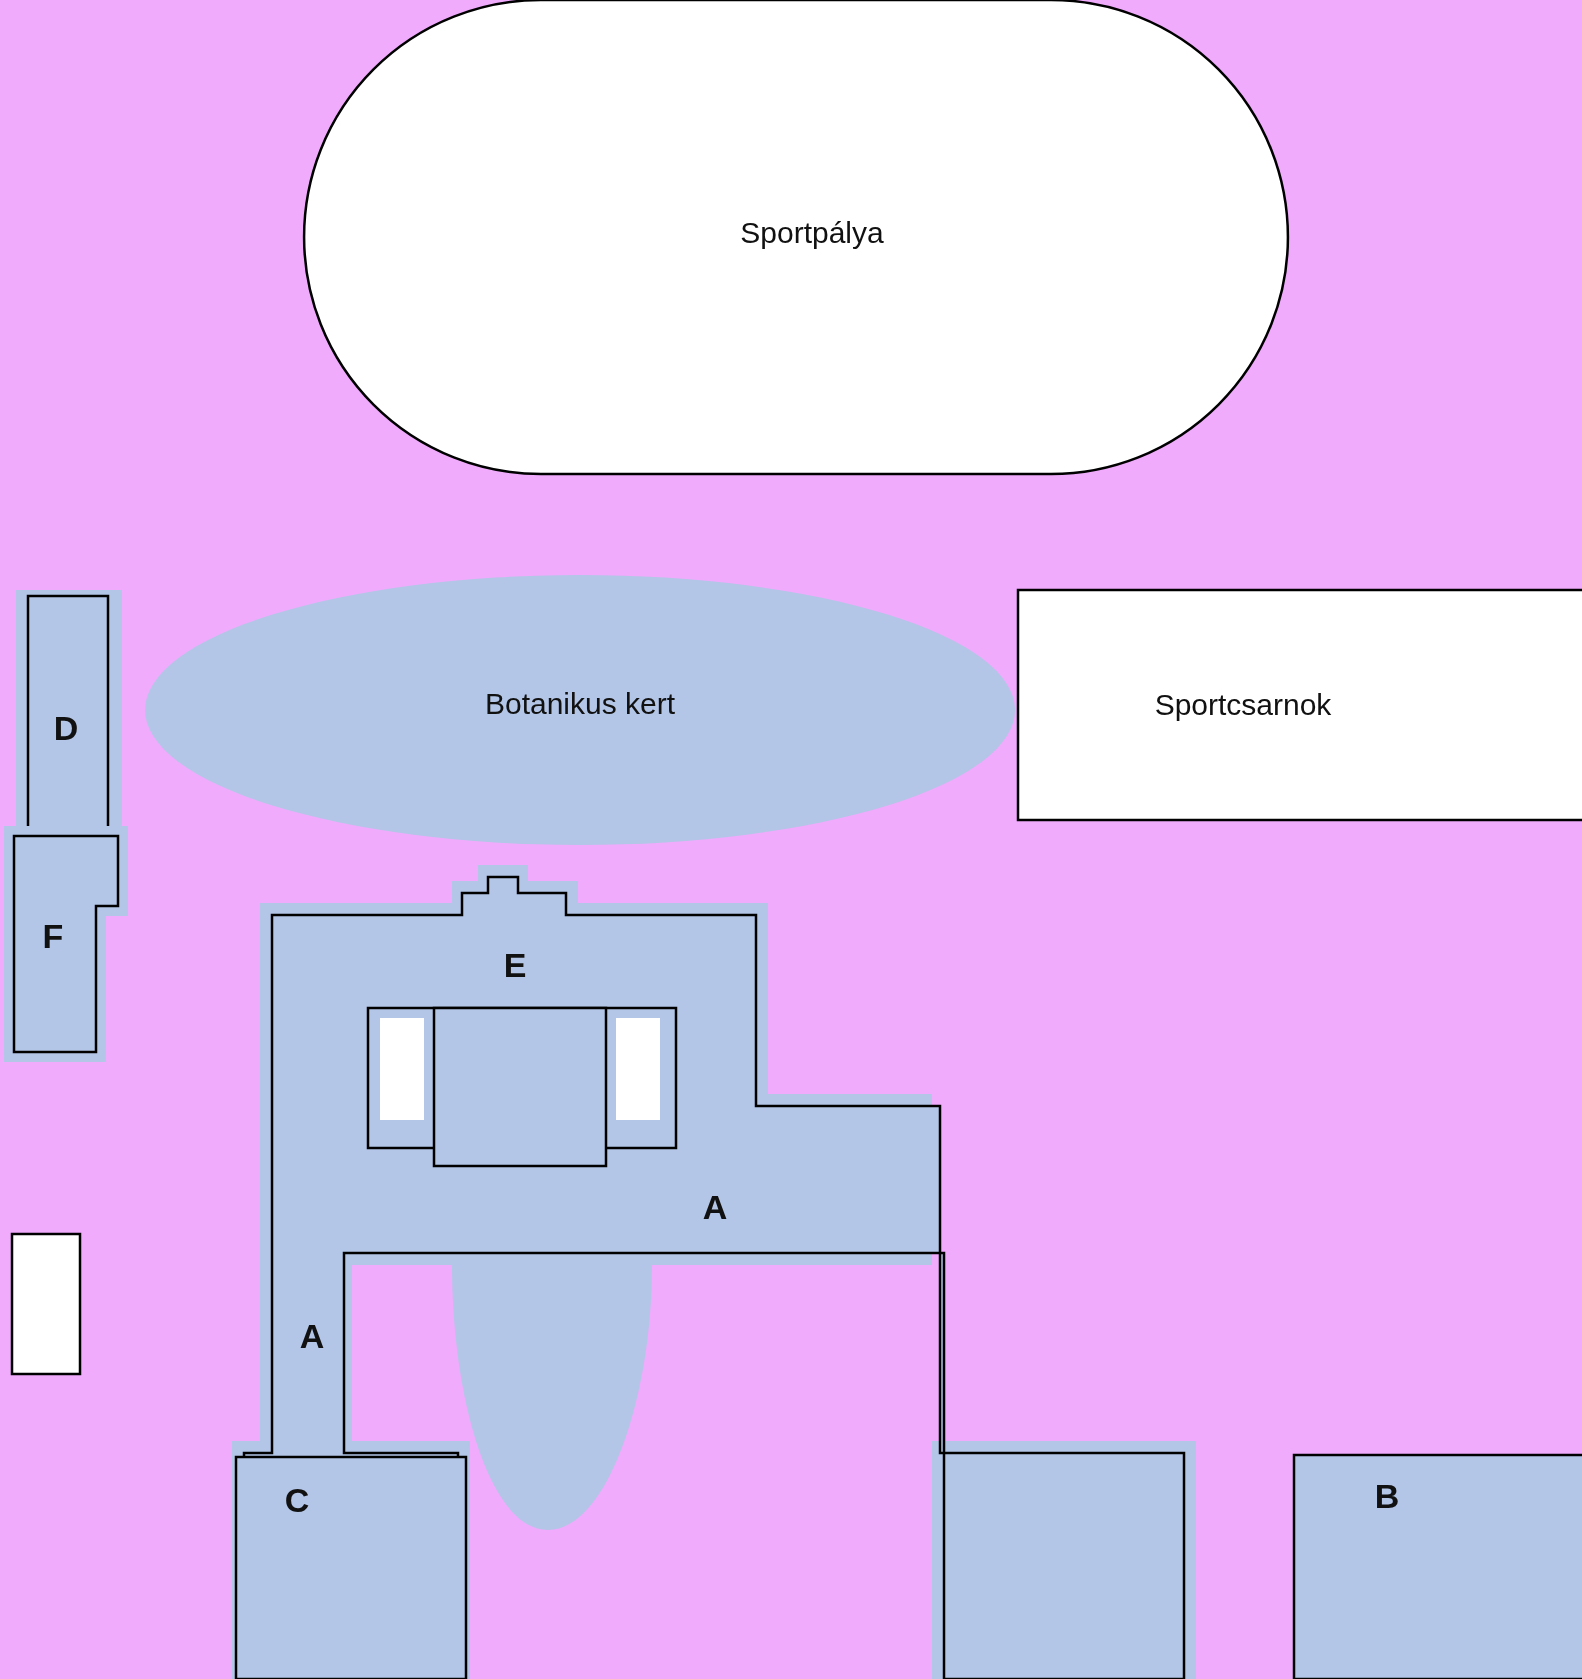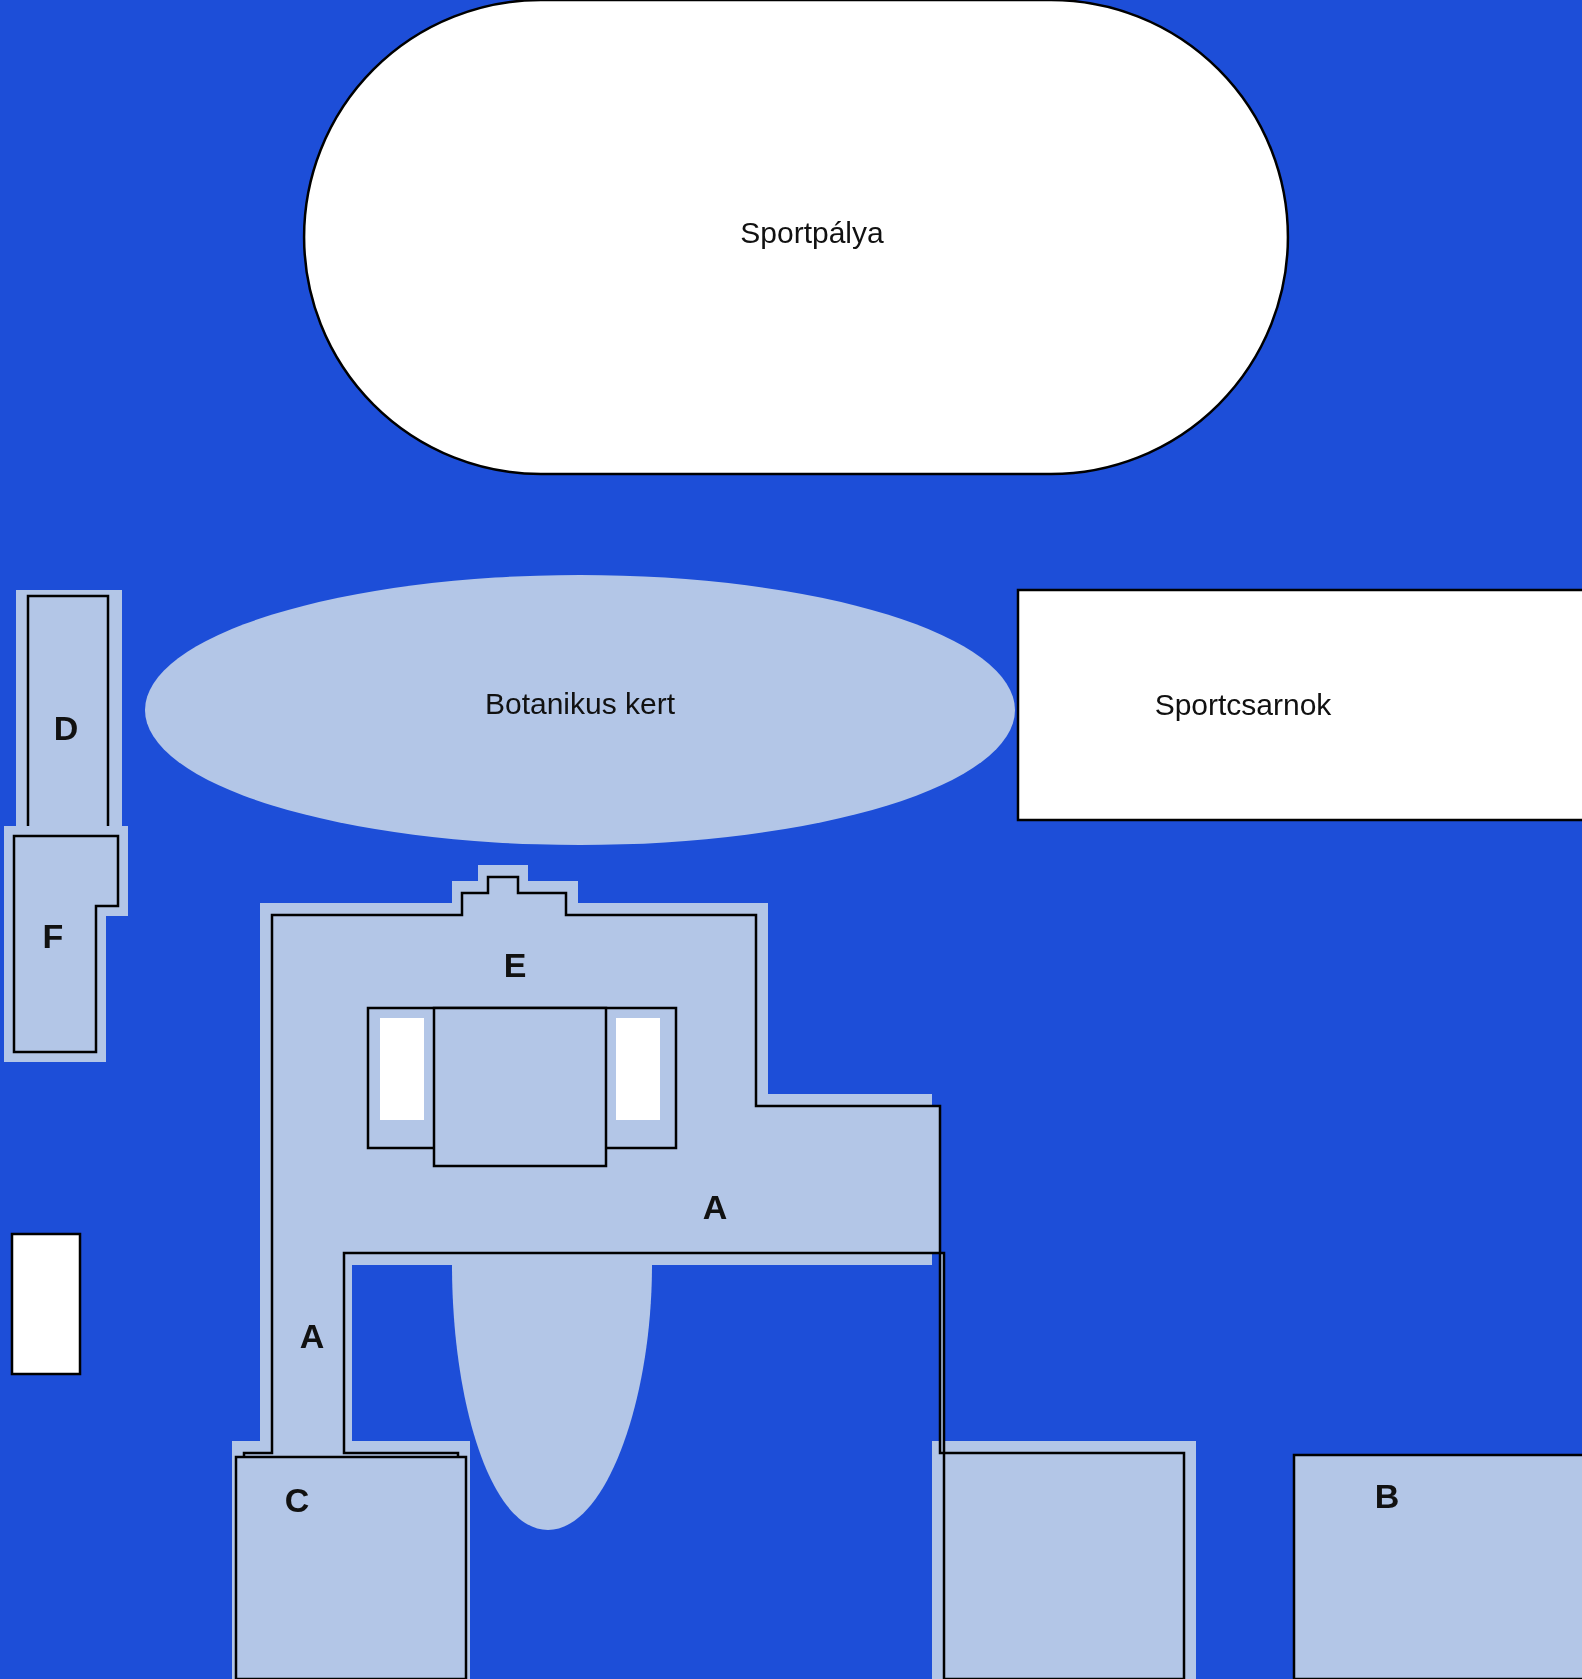--- a/index.html
+++ b/index.html
@@ -7,21 +7,21 @@
     padding: 0;
     background: #ffffff;
   }
   body {
     font-family: "Liberation Sans", sans-serif;
   }
   #campus-map {
     position: relative;
     width: 1582px;
     height: 1679px;
-    background: #1d4ed8;
+    background: #f0abfc;
     overflow: hidden;
     text-align: right;
   }
   #map-svg {
     position: absolute;
     left: 0;
     top: 0;
   }
   .map-label {
     font-family: "Liberation Sans", sans-serif;

